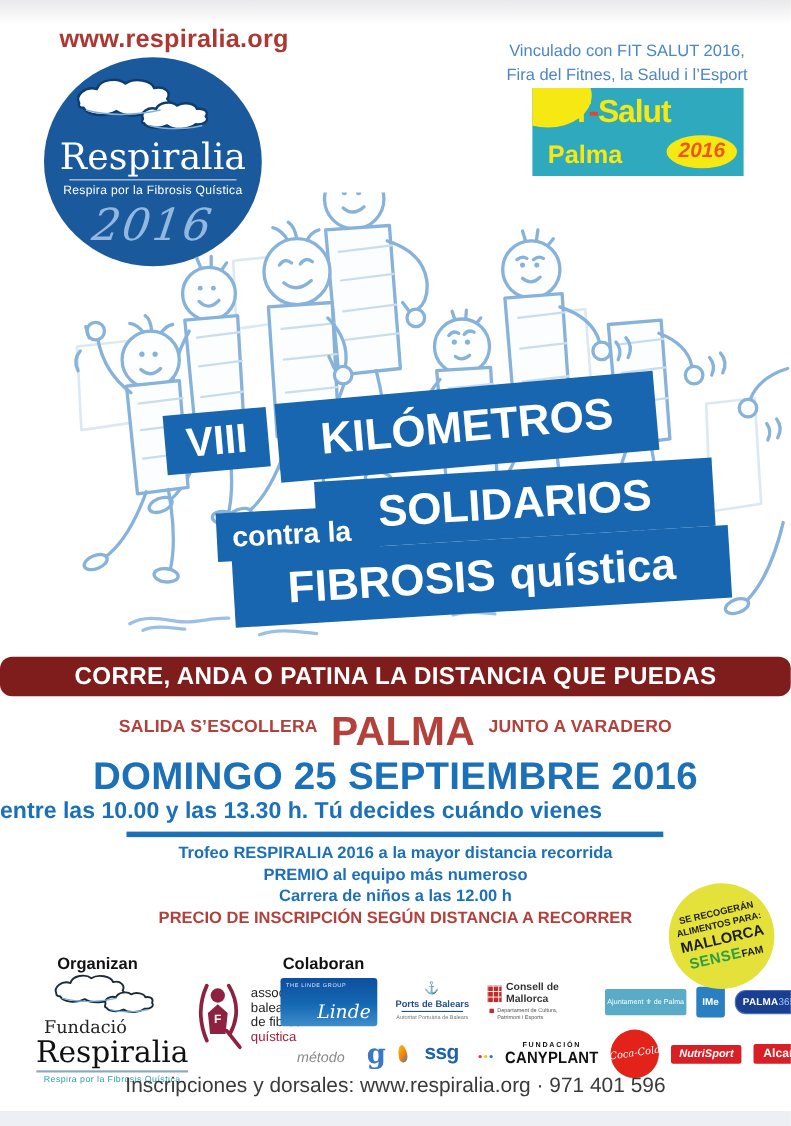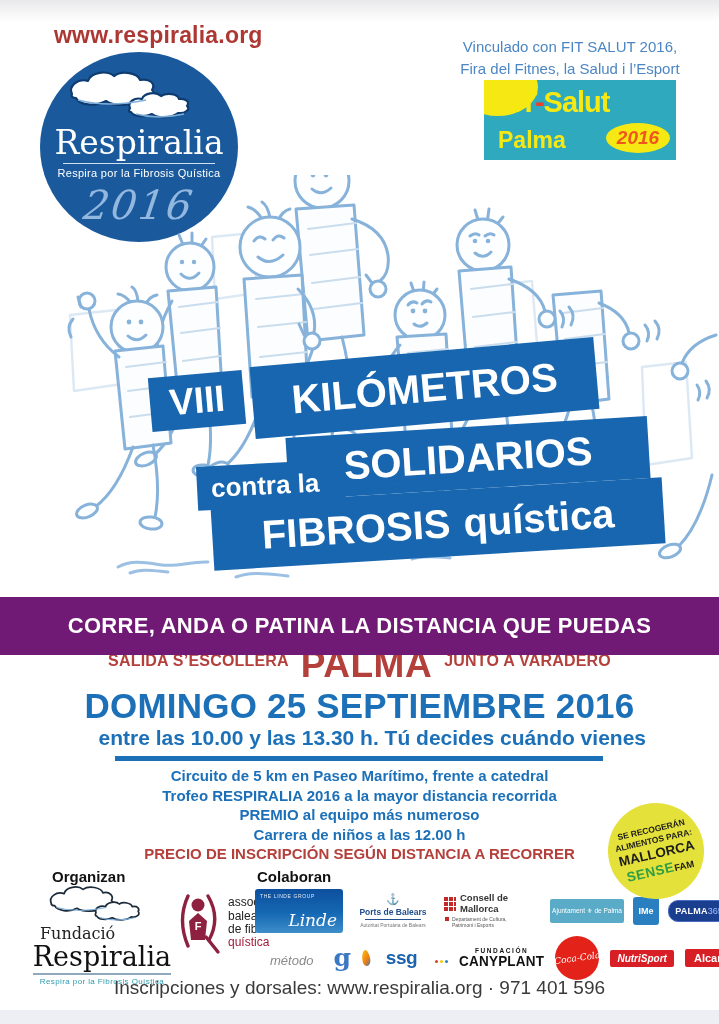--- a/index.html
+++ b/index.html
@@ -45,35 +45,35 @@
   .b-viii{left:150px;top:374px;width:94px;height:54px;transform:rotate(-5deg);font-size:37px;}
   .b-kil{left:252px;top:352px;width:345px;height:72px;transform:rotate(-5deg);font-size:40px;}
   .b-sol{left:287px;top:427px;width:362px;height:62px;transform:rotate(-3.5deg);font-size:40px;}
   .b-contra{left:197px;top:463px;width:148px;height:44px;transform:rotate(-3deg);font-size:26px;
           justify-content:flex-start;padding-left:14px;box-sizing:border-box;}
   .contra-line{position:absolute;left:342px;top:477px;width:244px;height:7px;background:#1766af;
           transform:rotate(-3deg);z-index:3;}
   .b-fib{left:212px;top:491px;width:452px;height:66px;transform:rotate(-3.5deg);font-size:40px;gap:13px;}
 
   
-  .corre-strip{position:absolute;left:0;top:597px;width:719px;height:58px;background:#701a75;
+  .corre-strip{position:absolute;left:0;top:597px;width:719px;height:36px;background:#7f1d1d;
           display:flex;align-items:center;justify-content:center;color:#fff;
-          font-size:22px;font-weight:700;letter-spacing:.3px;z-index:4;}
+          font-size:22px;font-weight:700;letter-spacing:.3px;z-index:4;border-radius:11px;}
 
   
   .salida-row{position:absolute;left:0;top:647px;width:719px;display:flex;justify-content:center;
           align-items:flex-start;gap:12px;}
   .loc-group{display:flex;flex-direction:row;align-items:center;padding-top:5px;}
   .loc-rule{height:6px;background:#1766af;width:100%;margin-bottom:2px;}
   .loc-text{color:#b4403c;font-weight:700;font-size:16px;letter-spacing:.2px;white-space:nowrap;}
   .palma{color:#b4403c;font-weight:800;font-size:37px;line-height:.95;letter-spacing:.5px;}
 
   .event-date{position:absolute;left:0;top:686px;width:719px;text-align:center;color:#1c70b8;
           font-size:35px;font-weight:800;letter-spacing:.2px;}
-  .event-time{position:absolute;left:12px;top:726px;width:634px;text-align:right;color:#1c70b8;
+  .event-time{position:absolute;left:0;top:726px;width:634px;text-align:left;color:#1c70b8;
           font-size:21px;font-weight:700;}
   .blue-rule{position:absolute;left:115px;top:756px;width:488px;height:5px;background:#1c70b8;}
 
   .details{position:absolute;left:0;top:766px;width:719px;text-align:center;color:#1c70b8;
           font-size:15px;font-weight:700;line-height:19.5px;}
   .price-line{color:#b4403c;}
 
   
   .food-badge{position:absolute;left:608px;top:803px;width:96px;height:96px;border-radius:50%;
           background:#e4e13a;transform:rotate(-13deg);display:flex;flex-direction:column;
@@ -370,21 +370,20 @@
       <div class="loc-rule"></div>
       <div class="loc-text">JUNTO A VARADERO</div>
     </div>
   </div>
 
   <div class="event-date">DOMINGO 25 SEPTIEMBRE 2016</div>
   <div class="event-time">entre las 10.00 y las 13.30 h. Tú decides cuándo vienes</div>
   <div class="blue-rule"></div>
 
   <div class="details">
-    <div>Circuito de 5 km en Paseo Marítimo, frente a catedral</div>
     <div>Trofeo RESPIRALIA 2016 a la mayor distancia recorrida</div>
     <div>PREMIO al equipo más numeroso</div>
     <div>Carrera de niños a las 12.00 h</div>
     <div class="price-line">PRECIO DE INSCRIPCIÓN SEGÚN DISTANCIA A RECORRER</div>
   </div>
 
   <div class="food-badge">
     <div class="fb-small">SE RECOGERÁN</div>
     <div class="fb-small">ALIMENTOS PARA:</div>
     <div class="fb-name">MALLORCA</div>

